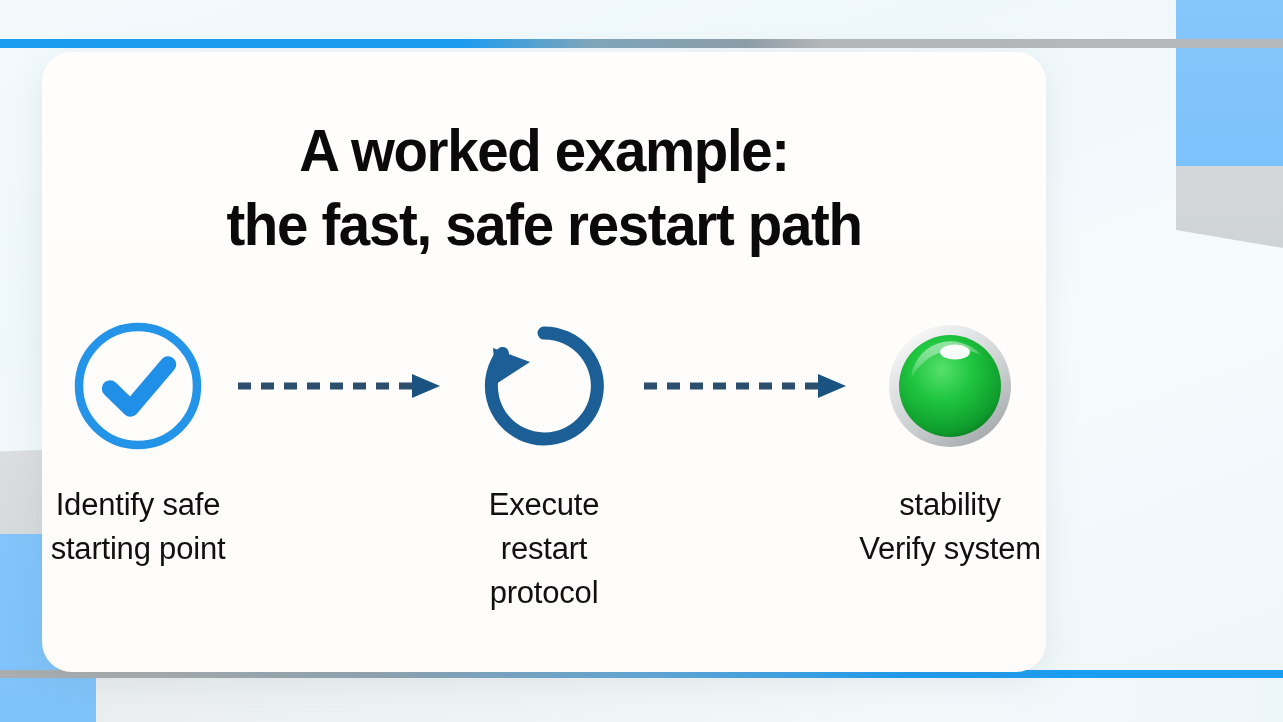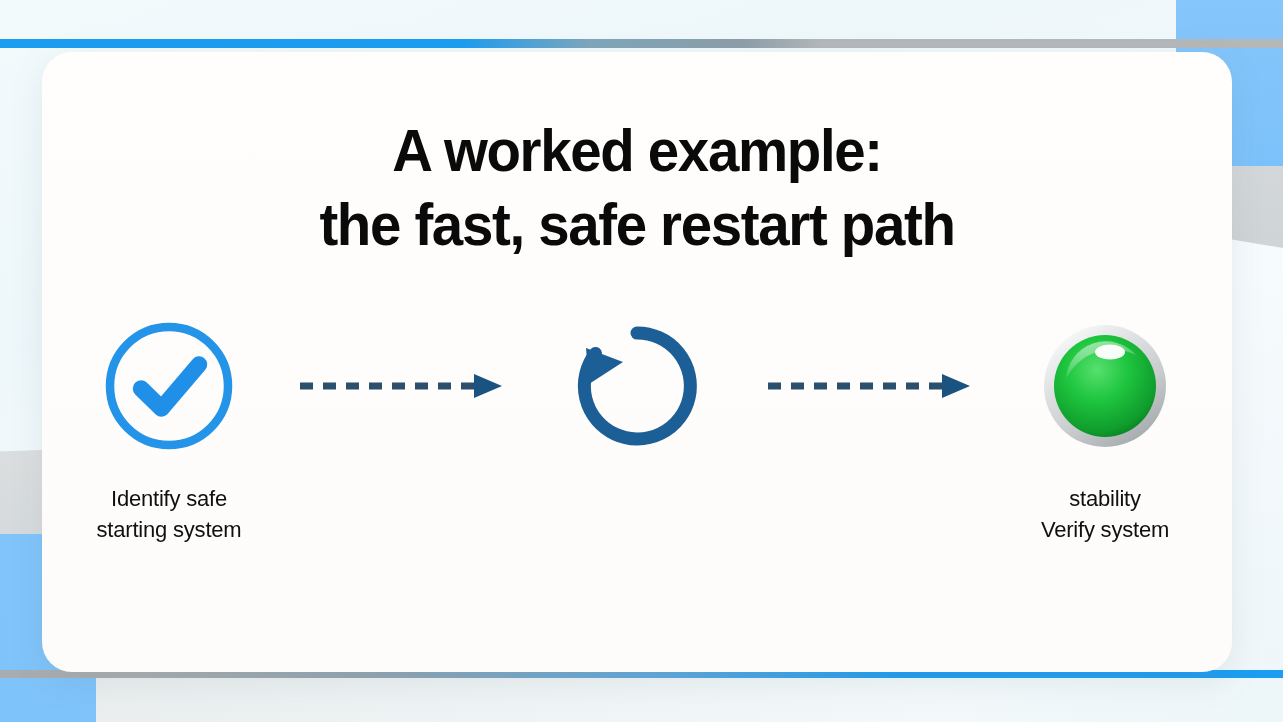--- a/index.html
+++ b/index.html
@@ -80,21 +80,21 @@
     bottom: 44px;
     height: 8px;
     background: linear-gradient(90deg, #a9adaf 0%, #a9adaf 10%, #8fa4b2 30%, #5ba8dd 52%, #1b9df2 70%, #1b9df2 100%);
   }
 
   
   .card {
     position: absolute;
     left: 42px;
     top: 52px;
-    width: 1190px;
+    width: 1004px;
     height: 620px;
     background: linear-gradient(180deg, #fffefd 0%, #fefdfc 40%, #fdfcfb 100%);
     border-radius: 30px;
     box-shadow: 0 10px 34px rgba(110, 125, 135, 0.13);
     display: flex;
     flex-direction: column;
     align-items: center;
   }
 
   
@@ -128,21 +128,21 @@
   }
   .step-icon {
     height: 150px;
     display: flex;
     align-items: center;
     justify-content: center;
   }
   .step-label {
     margin-top: 22px;
     text-align: center;
-    font-size: 22px;
+    font-size: 31px;
     line-height: 1.42;
     font-weight: 400;
     color: #101010;
     letter-spacing: -0.2px;
   }
   .step-label .lbl-line { display: block; }
 
   
   .connector {
     width: 214px;
@@ -177,38 +177,42 @@
 
       <div class="step">
         <div class="step-icon">
           <svg width="136" height="136" viewBox="0 0 136 136" aria-hidden="true">
             <circle cx="68" cy="68" r="59" fill="none" stroke="#2394e8" stroke-width="8.5"></circle>
             <path d="M40 70.5 L60.5 90.5 L98 46.5" fill="none" stroke="#1f8fe8" stroke-width="16.5" stroke-linecap="round" stroke-linejoin="round"></path>
           </svg>
         </div>
         <div class="step-label">
           <span class="lbl-line">Identify safe</span>
-          <span class="lbl-line">starting system</span>
+          <span class="lbl-line">starting point</span>
         </div>
       </div>
 
       <div class="connector">
         <svg width="214" height="30" viewBox="0 0 214 30" aria-hidden="true">
           <line x1="4" y1="15" x2="178" y2="15" stroke="#2d4f6e" stroke-width="7" stroke-dasharray="13 10"></line>
           <path d="M178 3 L206 15 L178 27 Z" fill="#1b5380"></path>
         </svg>
       </div>
 
       <div class="step">
         <div class="step-icon">
           <svg width="140" height="140" viewBox="0 0 140 140" aria-hidden="true">
             <path d="M70 17
                      A 53 53 0 1 1 28.5 37.5" fill="none" stroke="#1b5f96" stroke-width="13" stroke-linecap="round"></path>
             <path d="M19 32 L56 46 L22 68 Z" fill="#1b5f96"></path>
           </svg>
+        </div>
+        <div class="step-label">
+          <span class="lbl-line">Execute restart</span>
+          <span class="lbl-line">protocol</span>
         </div>
       </div>
 
       <div class="connector">
         <svg width="214" height="30" viewBox="0 0 214 30" aria-hidden="true">
           <line x1="4" y1="15" x2="178" y2="15" stroke="#2d4f6e" stroke-width="7" stroke-dasharray="13 10"></line>
           <path d="M178 3 L206 15 L178 27 Z" fill="#1b5380"></path>
         </svg>
       </div>
 

